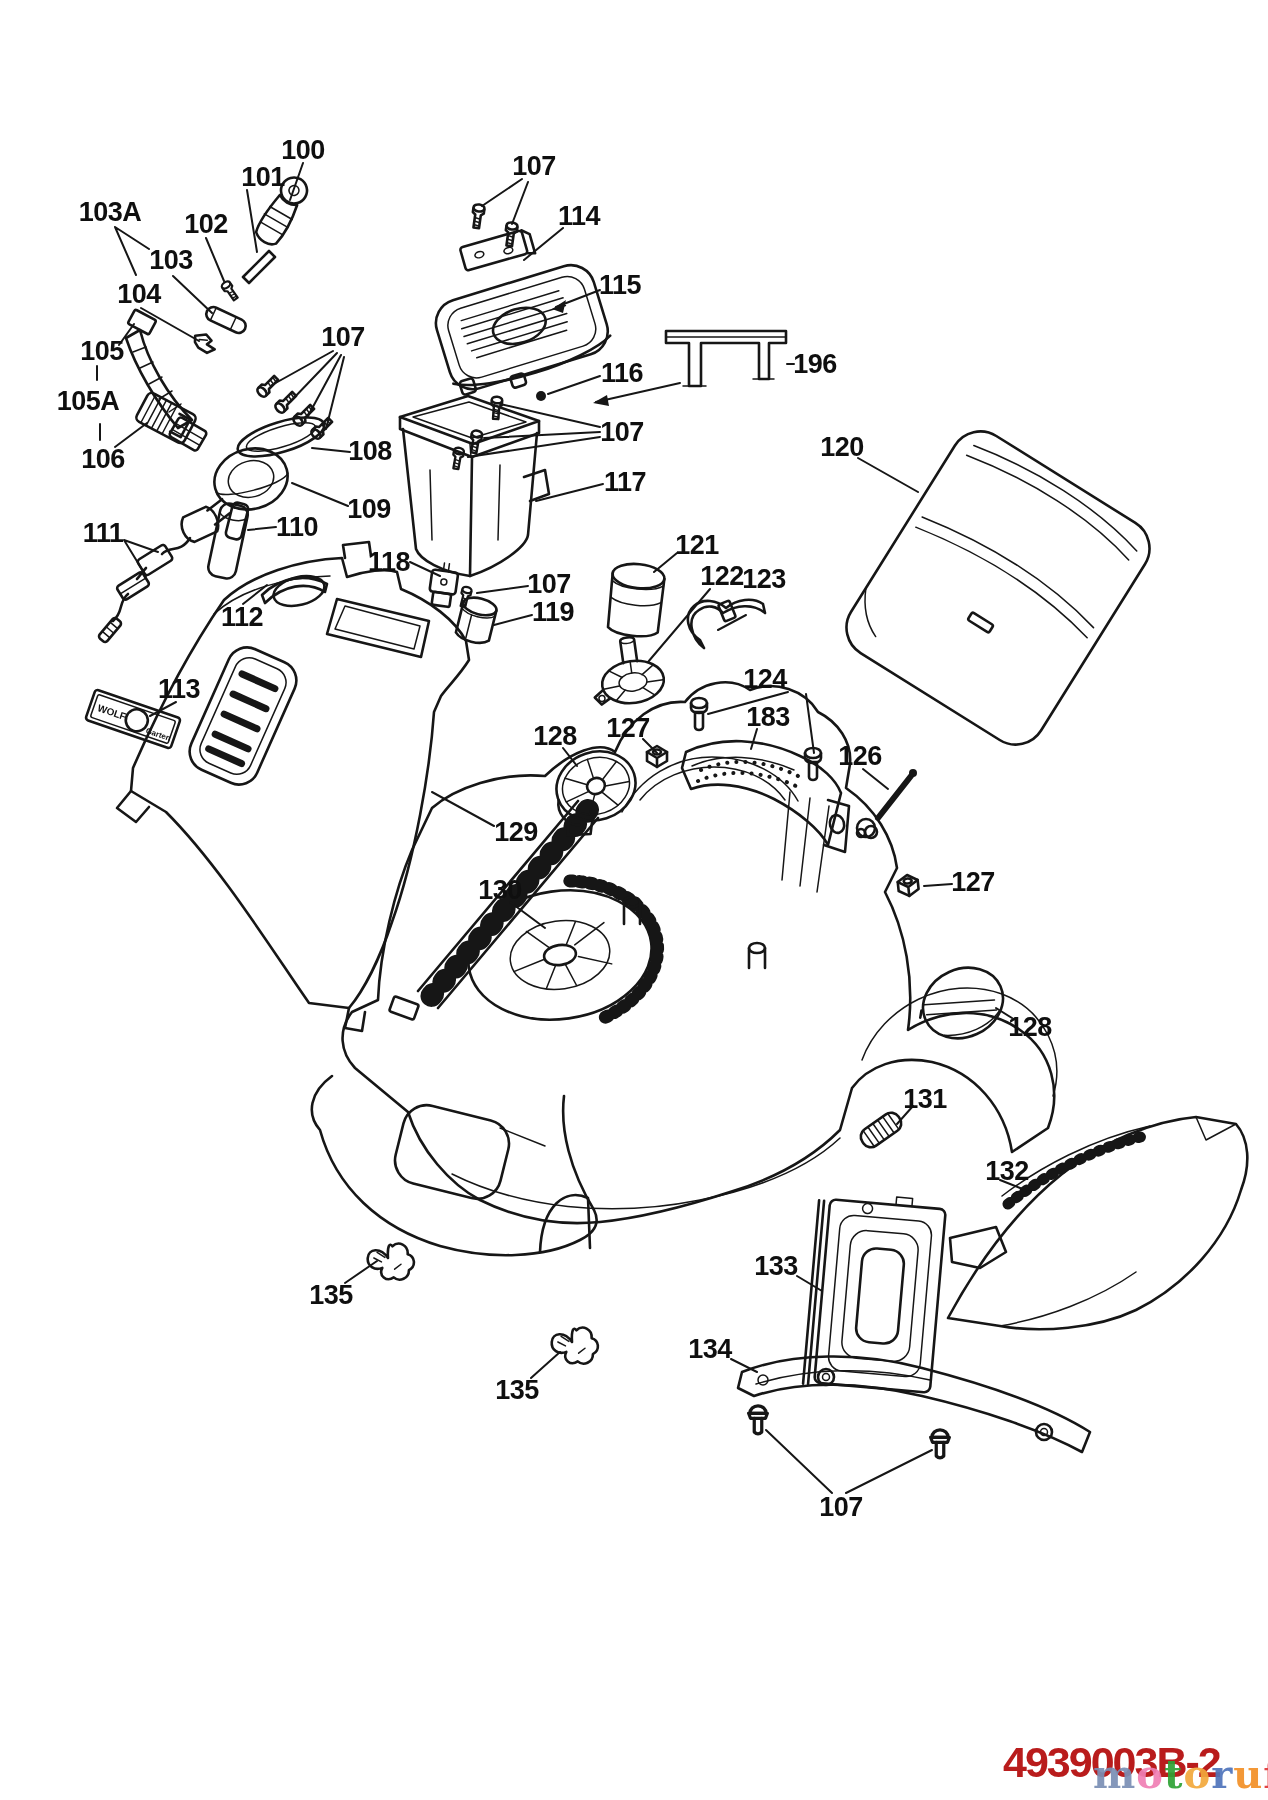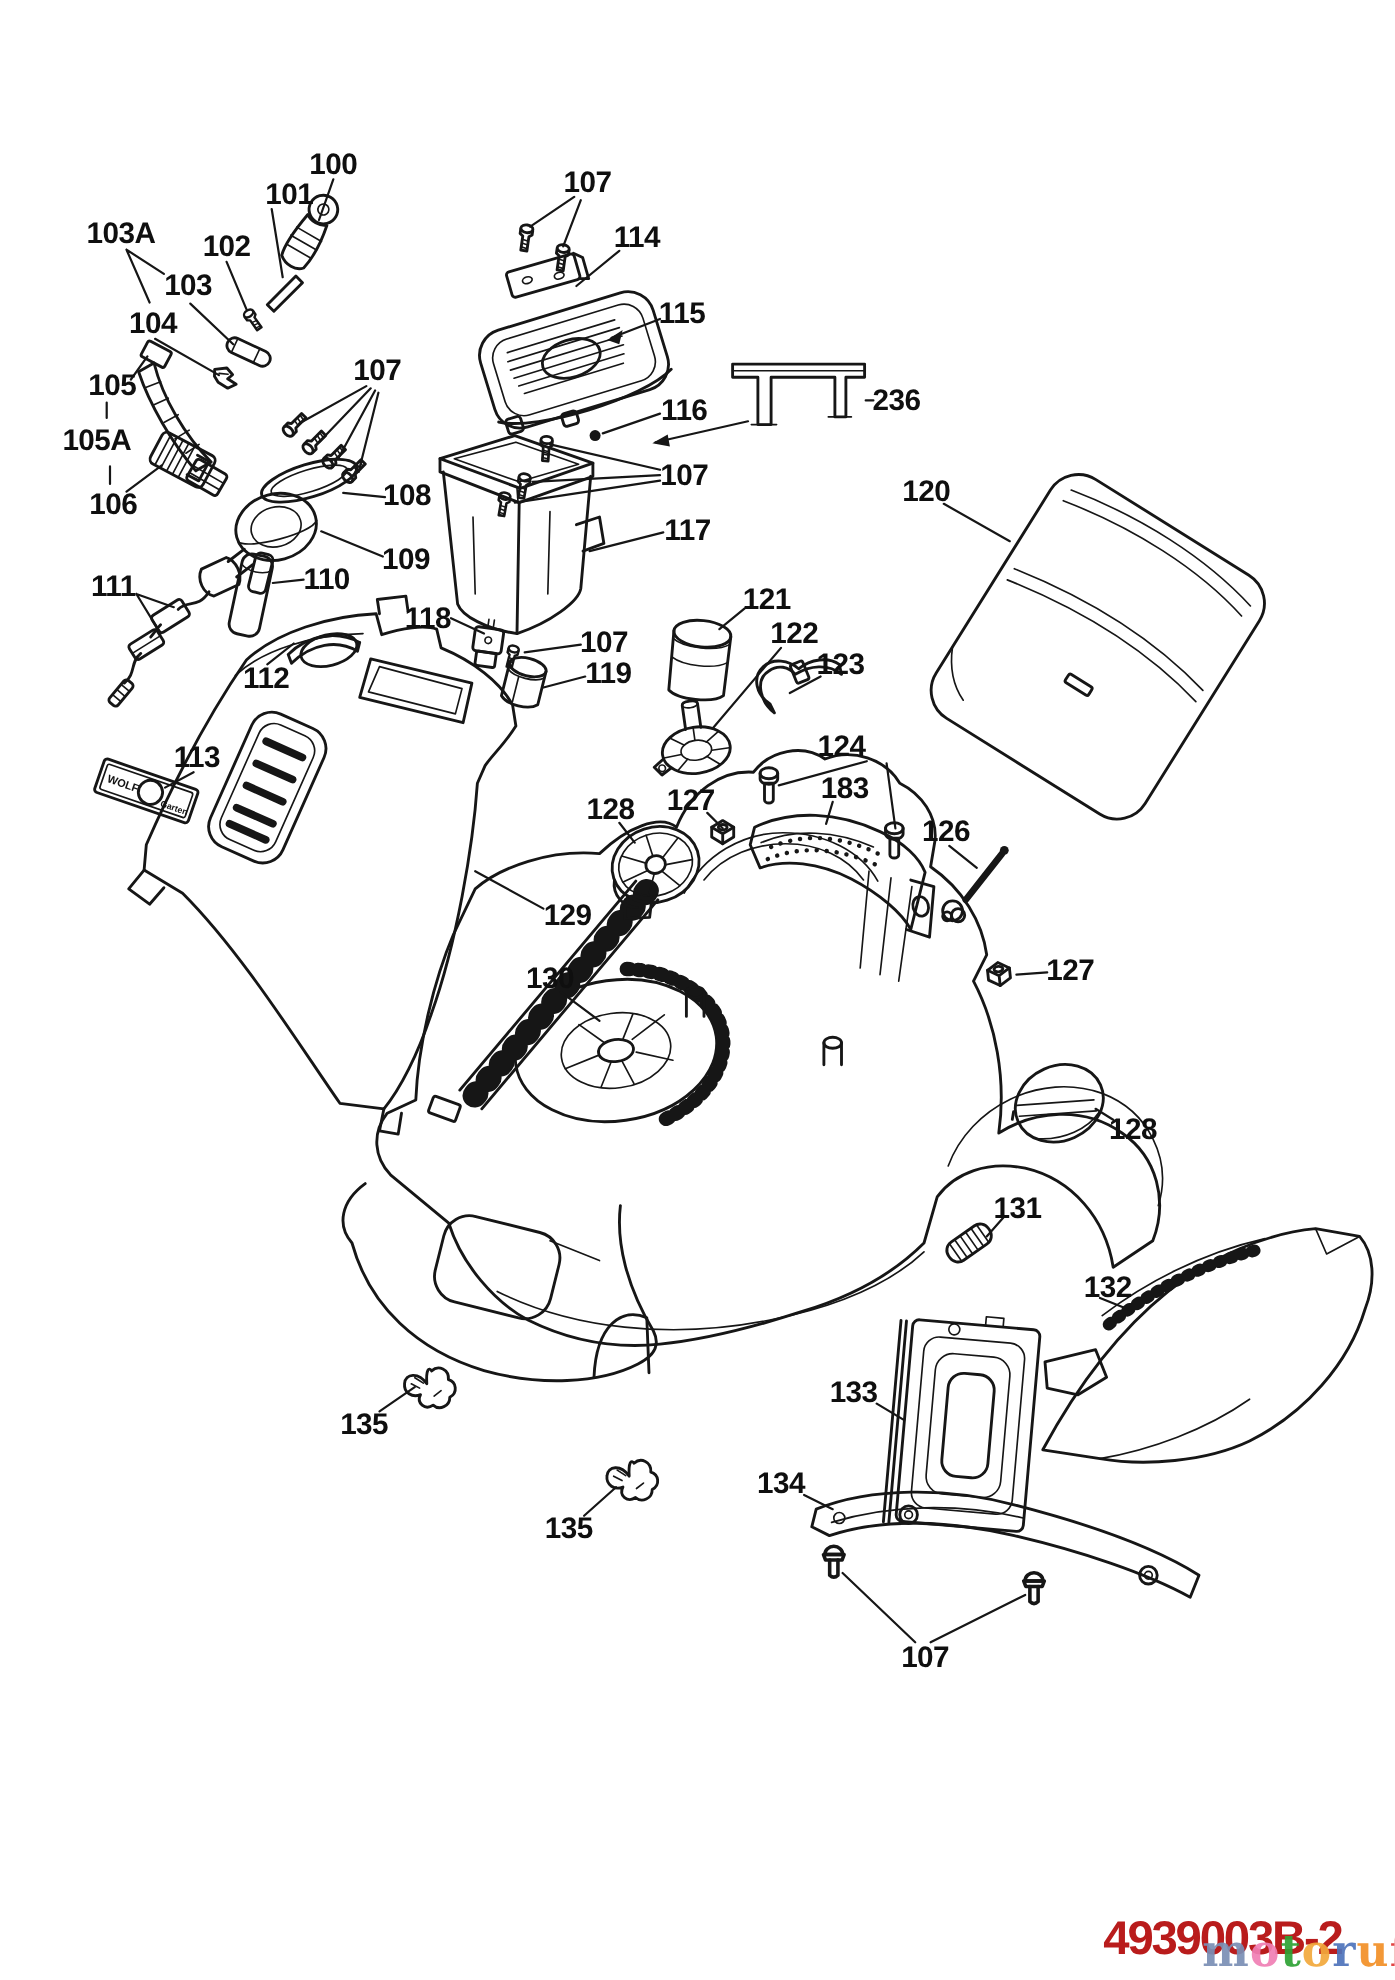--- a/index.html
+++ b/index.html
@@ -367,29 +367,29 @@
       <div class="part-label" style="left: 350px; top: 451px; margin-left: 20px;">108</div>
       <div class="part-label" style="left: 369px; top: 509px;">109</div>
       <div class="part-label" style="left: 297px; top: 527px;">110</div>
       <div class="part-label" style="left: 103px; top: 533px;">111</div>
       <div class="part-label" style="left: 242px; top: 617px;">112</div>
       <div class="part-label" style="left: 179px; top: 689px;">113</div>
       <div class="part-label" style="left: 534px; top: 166px;">107</div>
       <div class="part-label" style="left: 579px; top: 216px;">114</div>
       <div class="part-label" style="left: 620px; top: 285px;">115</div>
       <div class="part-label" style="left: 622px; top: 373px;">116</div>
-      <div class="part-label" style="left: 815px; top: 364px;">236</div>
+      <div class="part-label" style="left: 815px; top: 364px;">196</div>
       <div class="part-label" style="left: 622px; top: 432px;">107</div>
       <div class="part-label" style="left: 625px; top: 482px;">117</div>
       <div class="part-label" style="left: 389px; top: 562px;">118</div>
       <div class="part-label" style="left: 549px; top: 584px;">107</div>
       <div class="part-label" style="left: 553px; top: 612px;">119</div>
       <div class="part-label" style="left: 697px; top: 545px;">121</div>
       <div class="part-label" style="left: 722px; top: 576px;">122</div>
-      <div class="part-label" style="left: 764px; top: 604px;">123</div>
+      <div class="part-label" style="left: 764px; top: 579px;">123</div>
       <div class="part-label" style="left: 842px; top: 447px;">120</div>
       <div class="part-label" style="left: 765px; top: 679px;">124</div>
       <div class="part-label" style="left: 768px; top: 717px;">183</div>
       <div class="part-label" style="left: 860px; top: 756px;">126</div>
       <div class="part-label" style="left: 628px; top: 728px;">127</div>
       <div class="part-label" style="left: 555px; top: 736px;">128</div>
       <div class="part-label" style="left: 516px; top: 832px;">129</div>
       <div class="part-label" style="left: 500px; top: 890px;">130</div>
       <div class="part-label" style="left: 973px; top: 882px;">127</div>
       <div class="part-label" style="left: 1030px; top: 1027px;">128</div>

